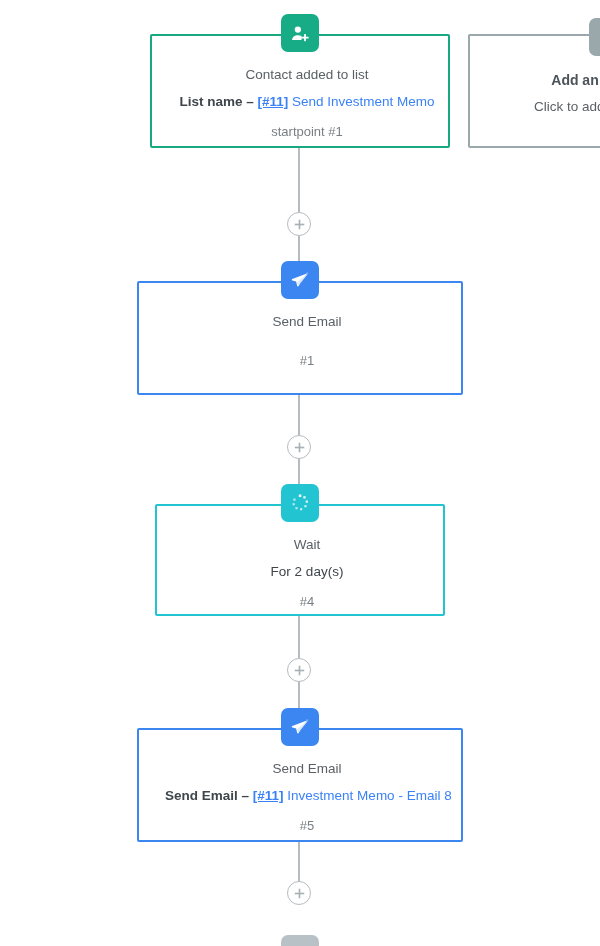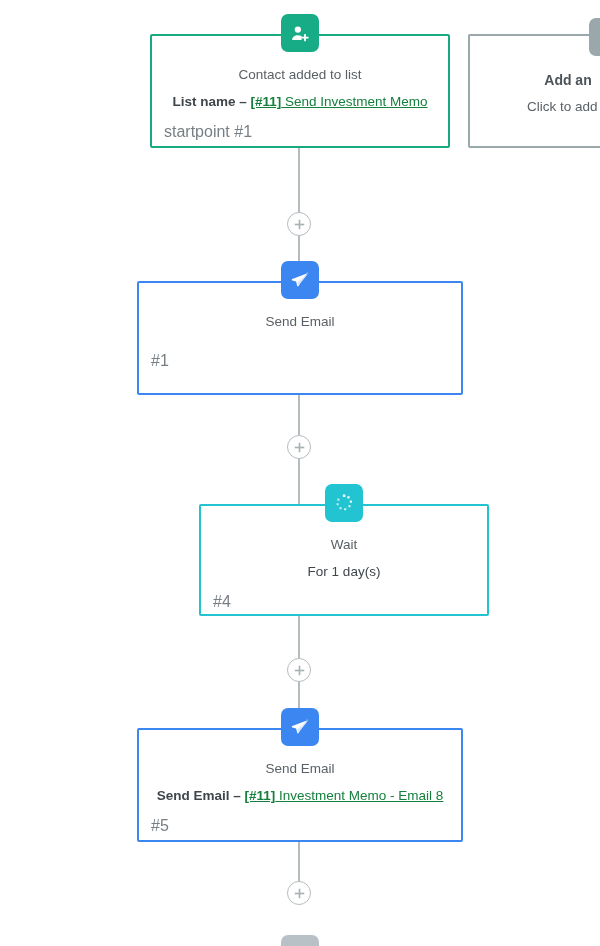--- a/index.html
+++ b/index.html
@@ -54,24 +54,25 @@
   }
   .plus-node svg { display: block; }
 
   
   .node {
     position: absolute;
     background: #ffffff;
     border: 2px solid #2ab07f;
     border-radius: 2px;
     z-index: 3;
+    padding-left: 14px;
   }
   .node.green  { border-color: #17a97f; }
   .node.blue   { border-color: #3b86f0; }
-  .node.cyan   { border-color: #23c4d1; margin-left: 44px; }
+  .node.cyan   { border-color: #23c4d1; }
   .node.grey   { border-color: #9aa7ab; border-width: 2px; }
 
   .node-badge {
     position: absolute;
     top: -22px;
     left: 50%;
     transform: translateX(-50%);
     width: 38px;
     height: 38px;
     border-radius: 7px;
@@ -106,31 +107,30 @@
   .node-detail .label {
     font-weight: bold;
     color: #3f464b;
     margin-top: 12px;
   }
   .node-detail .dash {
     color: #3f464b;
     font-weight: bold;
   }
   .node-detail .link {
-    color: #15803d;
+    color: #3b82f6;
+    cursor: pointer;
+  }
+  .node-detail .link .num {
+    font-weight: bold;
     text-decoration: underline;
-    cursor: pointer;
-  }
-  .node-detail .link .num {
-    font-weight: bold;
-    text-decoration: underline;
   }
   .node-footer {
-    text-align: left;
-    font-size: 16px;
+    text-align: center;
+    font-size: 13px;
     color: #787f84;
     padding: 7px 12px 7px 12px;
     line-height: 16px;
     white-space: nowrap;
   }
 
   
   .node.grey .ph-body {
     padding: 34px 14px 10px 14px;
     text-align: center;
@@ -244,21 +244,21 @@
           <rect x="17.3" y="14.6" width="2.5" height="2.5" rx="0.3" opacity="0.84"></rect>
           <rect x="12.1" y="18.2" width="2.5" height="2.5" rx="0.3" opacity="0.8"></rect>
           <rect x="6.6" y="17.0" width="2.4" height="2.4" rx="0.3" opacity="0.76"></rect>
           <rect x="3.2" y="12.2" width="2.4" height="2.4" rx="0.3" opacity="0.72"></rect>
           <rect x="4.0" y="6.6" width="2.6" height="2.6" rx="0.3" opacity="0.68"></rect>
         </g>
       </svg>
     </div>
     <div class="node-body">
       <div class="node-title">Wait</div>
-      <div class="node-detail"><span>For 1 day(s)</span></div>
+      <div class="node-detail"><span>For 2 day(s)</span></div>
     </div>
     <div class="node-footer">#4</div>
   </div>
 
   <div class="conn-v" style="left:298px; top:616px; height:42px;"></div>
 
   <div class="plus-node" style="left:287px; top:658px;">
     <svg width="11" height="11" viewBox="0 0 12 12" aria-hidden="true">
       <rect x="5.1" y="0.8" width="1.8" height="10.4" fill="#a9b1b5"></rect>
       <rect x="0.8" y="5.1" width="10.4" height="1.8" fill="#a9b1b5"></rect>

